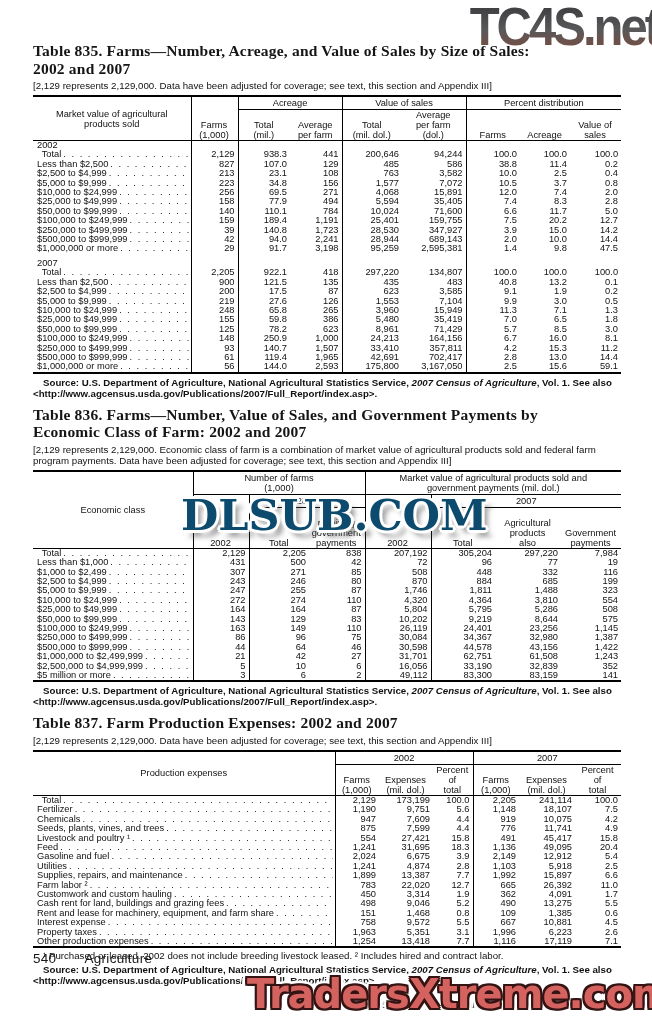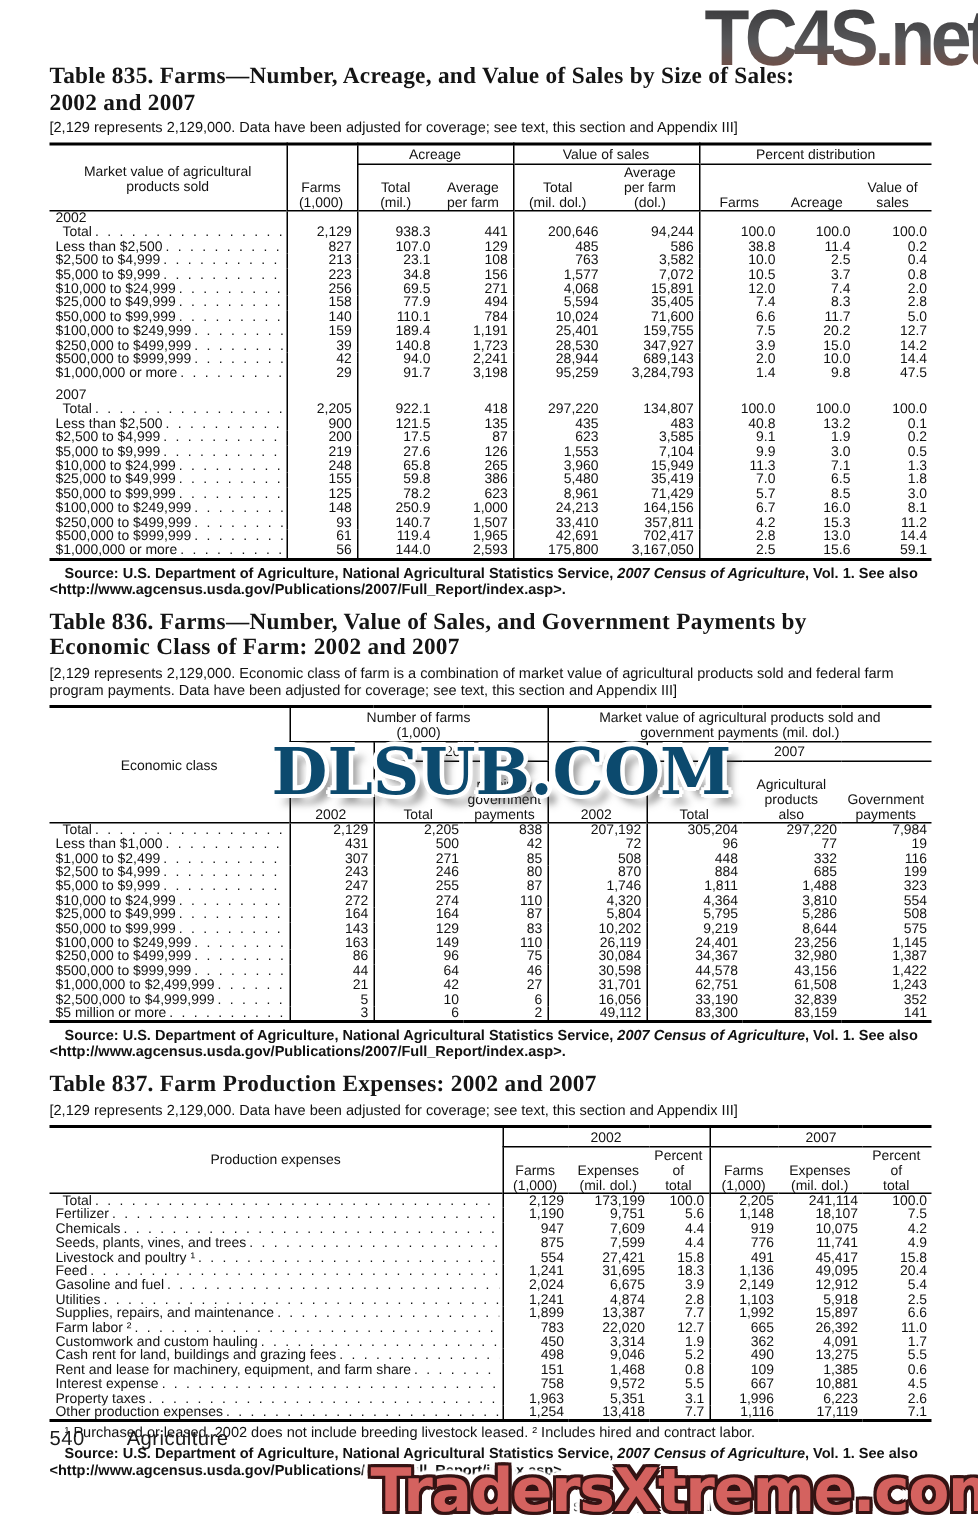--- a/index.html
+++ b/index.html
@@ -310,21 +310,21 @@
             <td class="lbl">
               <div class="lw">
                 <span class="t">$1,000,000 or more</span>
                 <span class="dots"></span>
               </div>
             </td>
             <td class="num">29</td>
             <td class="num">91.7</td>
             <td class="num">3,198</td>
             <td class="num">95,259</td>
-            <td class="num">3,284,793</td>
+            <td class="num">2,595,381</td>
             <td class="num">1.4</td>
             <td class="num">9.8</td>
             <td class="num">47.5</td>
           </tr>
           <tr class="gap">
             <td class="lbl sec">2007</td>
             <td class="num"></td>
             <td class="num"></td>
             <td class="num"></td>
             <td class="num"></td>

